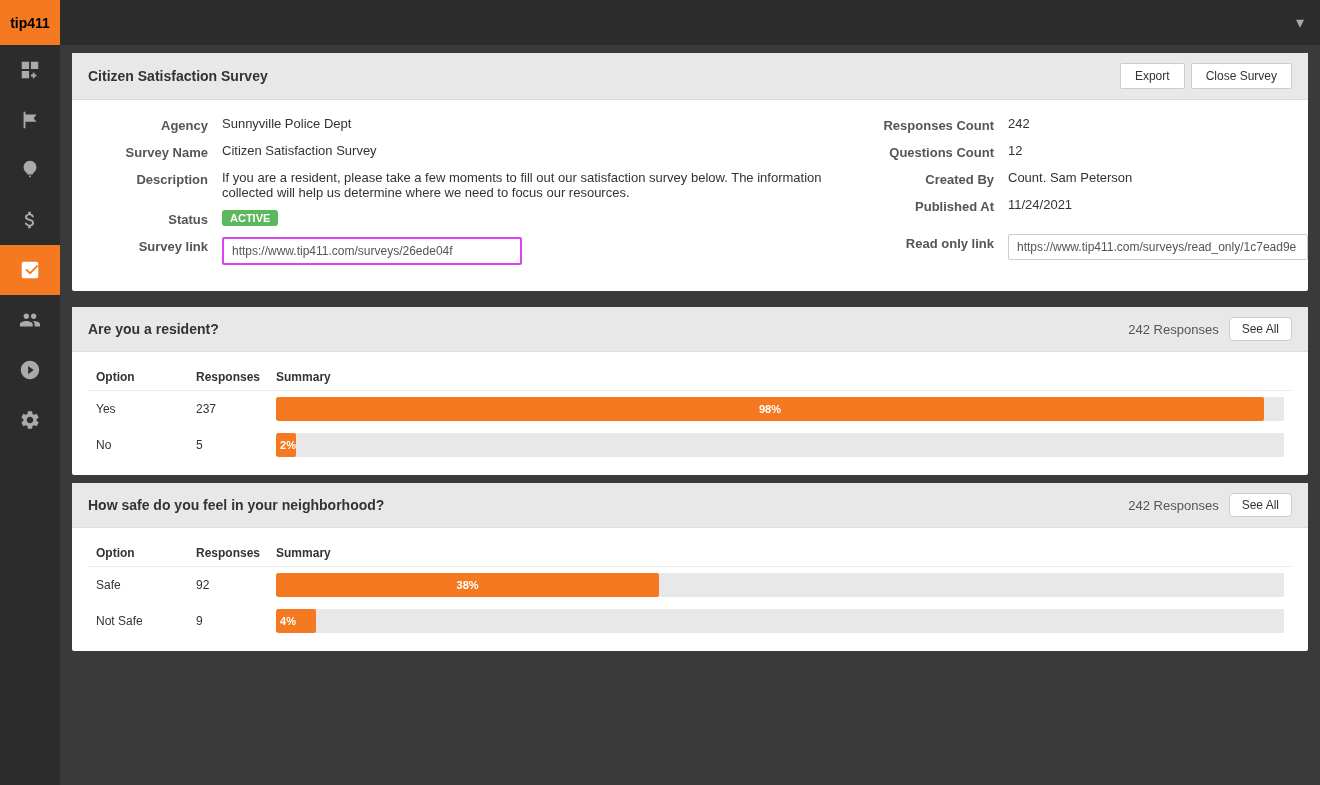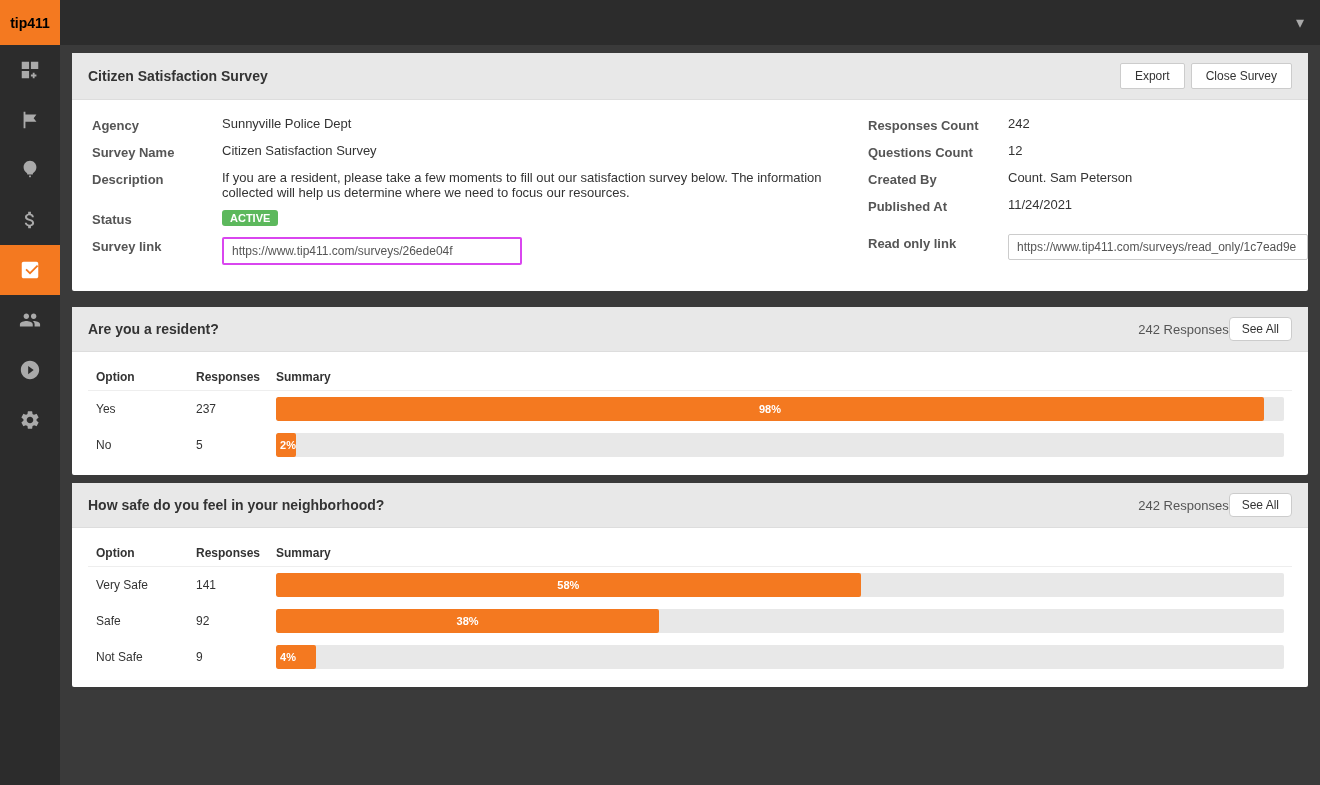--- a/index.html
+++ b/index.html
@@ -114,21 +114,21 @@
     .info-left {
       flex: 1;
     }
     .info-row {
       display: flex;
       margin-bottom: 10px;
       align-items: flex-start;
     }
     .info-label {
       width: 130px;
-      text-align: left;
+      text-align: right;
       font-weight: bold;
       color: #555;
       padding-right: 14px;
       flex-shrink: 0;
       font-size: 13px;
       padding-top: 2px;
     }
     .info-value {
       color: #333;
       font-size: 13px;
@@ -186,20 +186,21 @@
       border-bottom: 1px solid #ddd;
     }
     .question-title {
       font-weight: bold;
       font-size: 14px;
       color: #333;
     }
     .response-count {
       display: flex;
       align-items: center;
+      gap: 10px;
       font-size: 13px;
       color: #555;
     }
     .see-all-btn {
       padding: 4px 12px;
       border: 1px solid #ccc;
       background: white;
       cursor: pointer;
       font-size: 12px;
       border-radius: 4px;
@@ -455,31 +456,20 @@
       <table class="question-table">
         <thead>
           <tr>
             <th>Option</th>
                 <th>Responses</th>
                 <th>Summary</th>
           </tr>
         </thead>
         <tbody>
 
-      <tr>
-        <td class="col-option">Very Safe</td>
-        <td class="col-responses">141</td>
-        <td class="col-summary">
-          <div class="bar-container">
-            <div class="bar-fill" style="width:58%">
-              <span class="bar-label">58%</span>
-            </div>
-          </div>
-        </td>
-      </tr>
 
       <tr>
         <td class="col-option">Safe</td>
         <td class="col-responses">92</td>
         <td class="col-summary">
           <div class="bar-container">
             <div class="bar-fill" style="width:38%">
               <span class="bar-label">38%</span>
             </div>
           </div>

